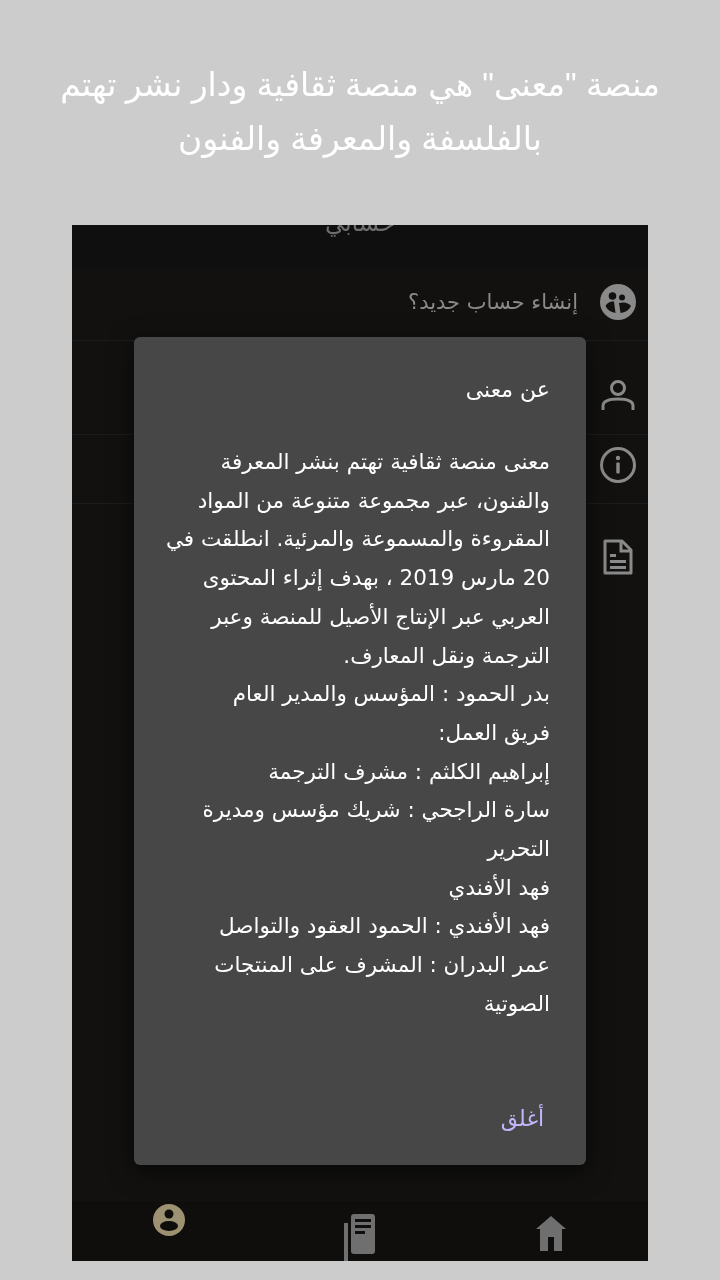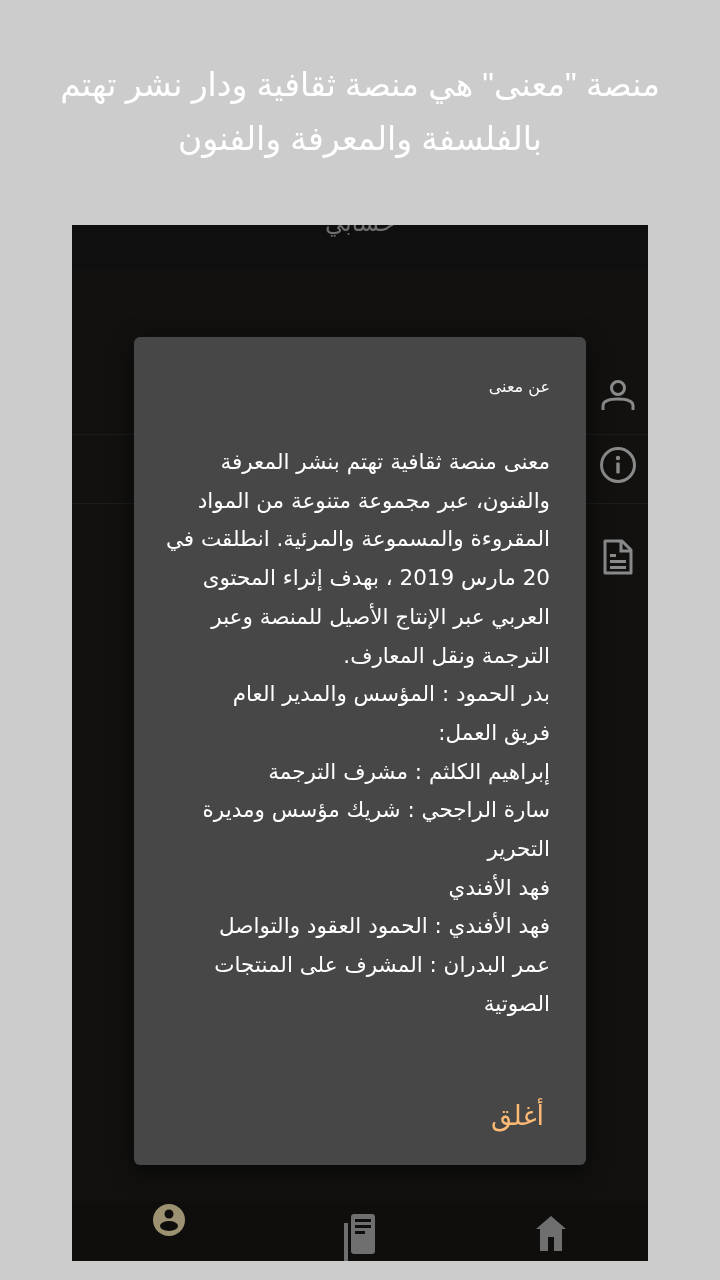--- a/index.html
+++ b/index.html
@@ -48,32 +48,32 @@
     position: absolute;
     left: 62px; top: 112px;
     width: 452px; height: 828px;
     background: #474747;
     border-radius: 6px;
     box-shadow: 0 6px 24px rgba(0,0,0,0.6);
     direction: rtl;
   }
   .dialog-title {
     position: absolute; right: 36px; top: 40px;
-    color: #ffffff; font-size: 16px;
+    color: #ffffff; font-size: 22px;
   }
   .dialog-body {
     position: absolute; right: 36px; left: 24px; top: 106px;
     color: #ffffff; font-size: 21.5px; line-height: 38.7px;
     text-align: right;
     direction: rtl;
   }
   .dialog-body p { margin: 0; text-align: right; }
   .dialog-close {
     position: absolute; right: 42px; bottom: 34px;
-    color: #fdba74; font-size: 27px;
+    color: #c4b5fd; font-size: 22px;
     background: none; border: none; cursor: pointer;
     font-family: "DejaVu Sans", sans-serif;
   }
   .bottom-nav {
     position: absolute; left: 0; right: 0; bottom: 0; height: 60px;
     background: #0f0e0d;
     direction: ltr;
   }
   .nav-item { position: absolute; top: 0; width: 60px; height: 60px; }
 </style>
@@ -81,20 +81,32 @@
 <body>
 
 <div class="caption">منصة "معنى" هي منصة ثقافية ودار نشر تهتم بالفلسفة والمعرفة والفنون</div>
 
 <div class="phone">
 
   <div class="app-header">
     <div class="app-header-title">حسابي</div>
   </div>
 
+  <div class="menu-row" style="top:38px;">
+    <span class="icon">
+      <svg viewBox="0 0 40 40" width="40" height="40">
+        <circle cx="20" cy="20" r="18" fill="#8a8a8a"></circle>
+        <circle cx="14.5" cy="14" r="3.8" fill="#121110"></circle>
+        <circle cx="24" cy="15.5" r="3" fill="#121110"></circle>
+        <path d="M7.5 24 Q10 19 16 19.5 L17.5 31 Q10 29.5 7.5 24 Z" fill="#121110"></path>
+        <path d="M21 21 Q29 19 33 24 Q30 30 22.5 31 Z" fill="#121110"></path>
+      </svg>
+    </span>
+    <span class="label">إنشاء حساب جديد؟</span>
+  </div>
 
   <div class="menu-row" style="top:132px;">
     <span class="icon">
       <svg viewBox="0 0 40 40" width="40" height="40">
         <circle cx="20" cy="12" r="6.5" fill="none" stroke="#8a8a8a" stroke-width="3"></circle>
         <path d="M5 34 L5 30 Q5 23 20 23 Q35 23 35 30 L35 34" fill="none" stroke="#8a8a8a" stroke-width="3"></path>
       </svg>
     </span>
   </div>
 

